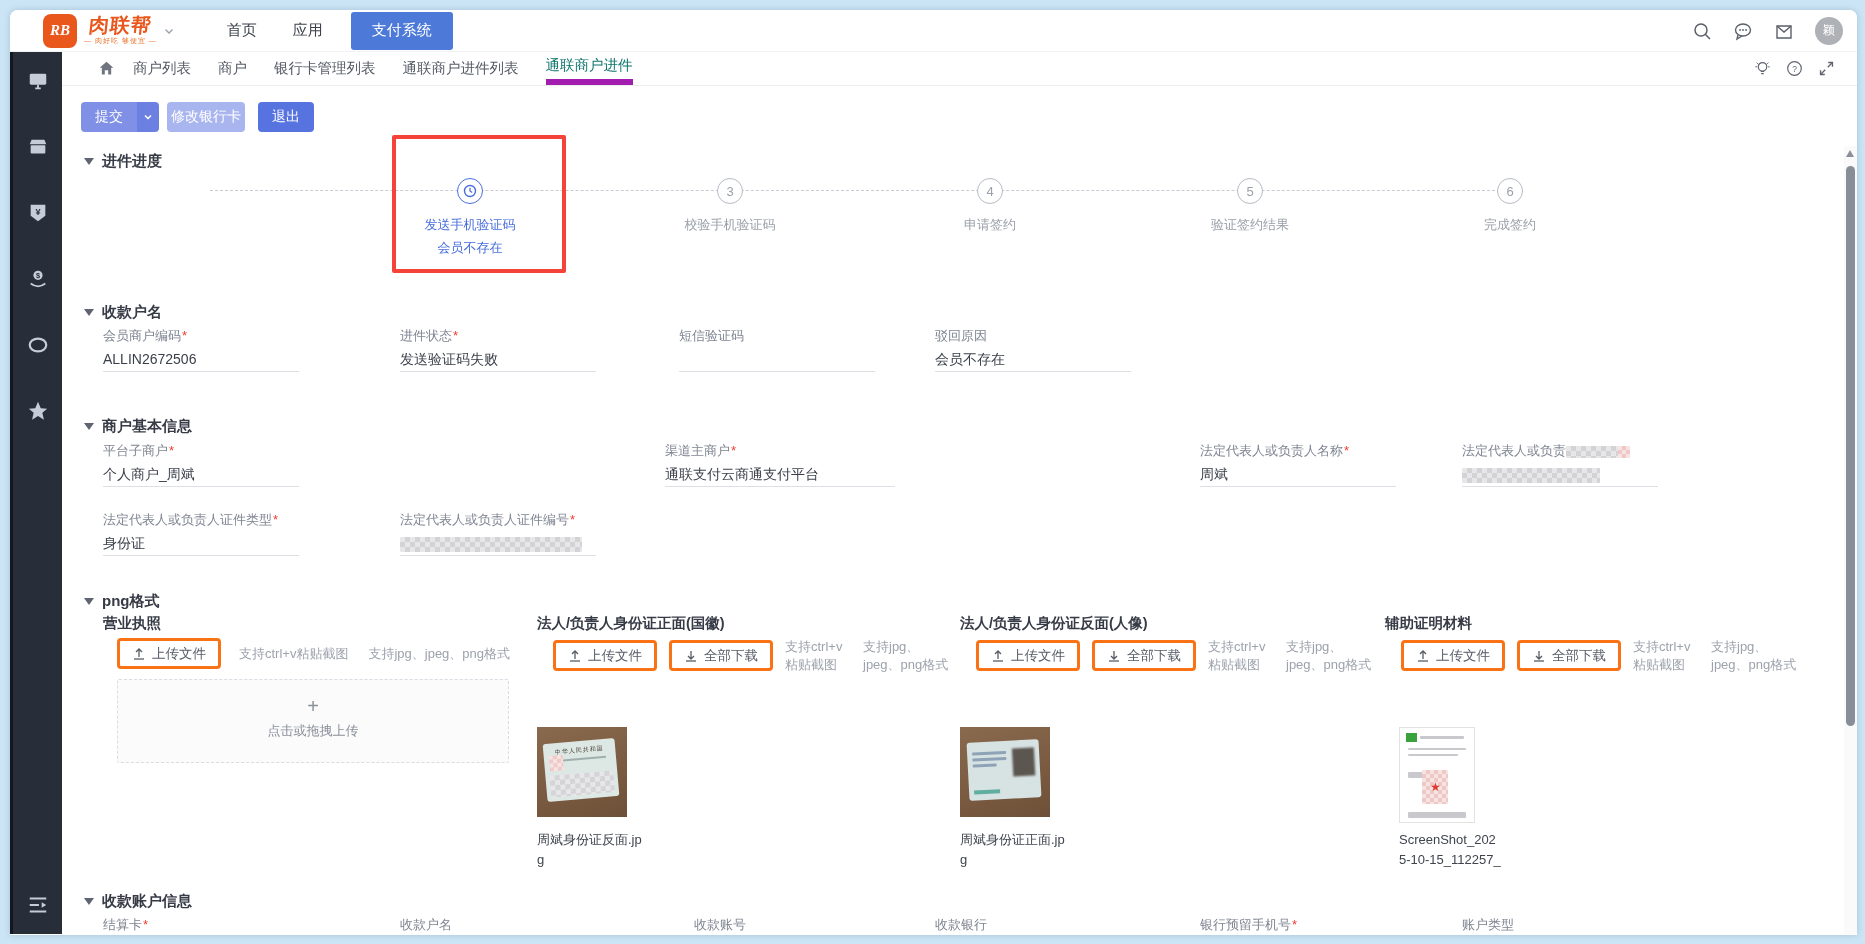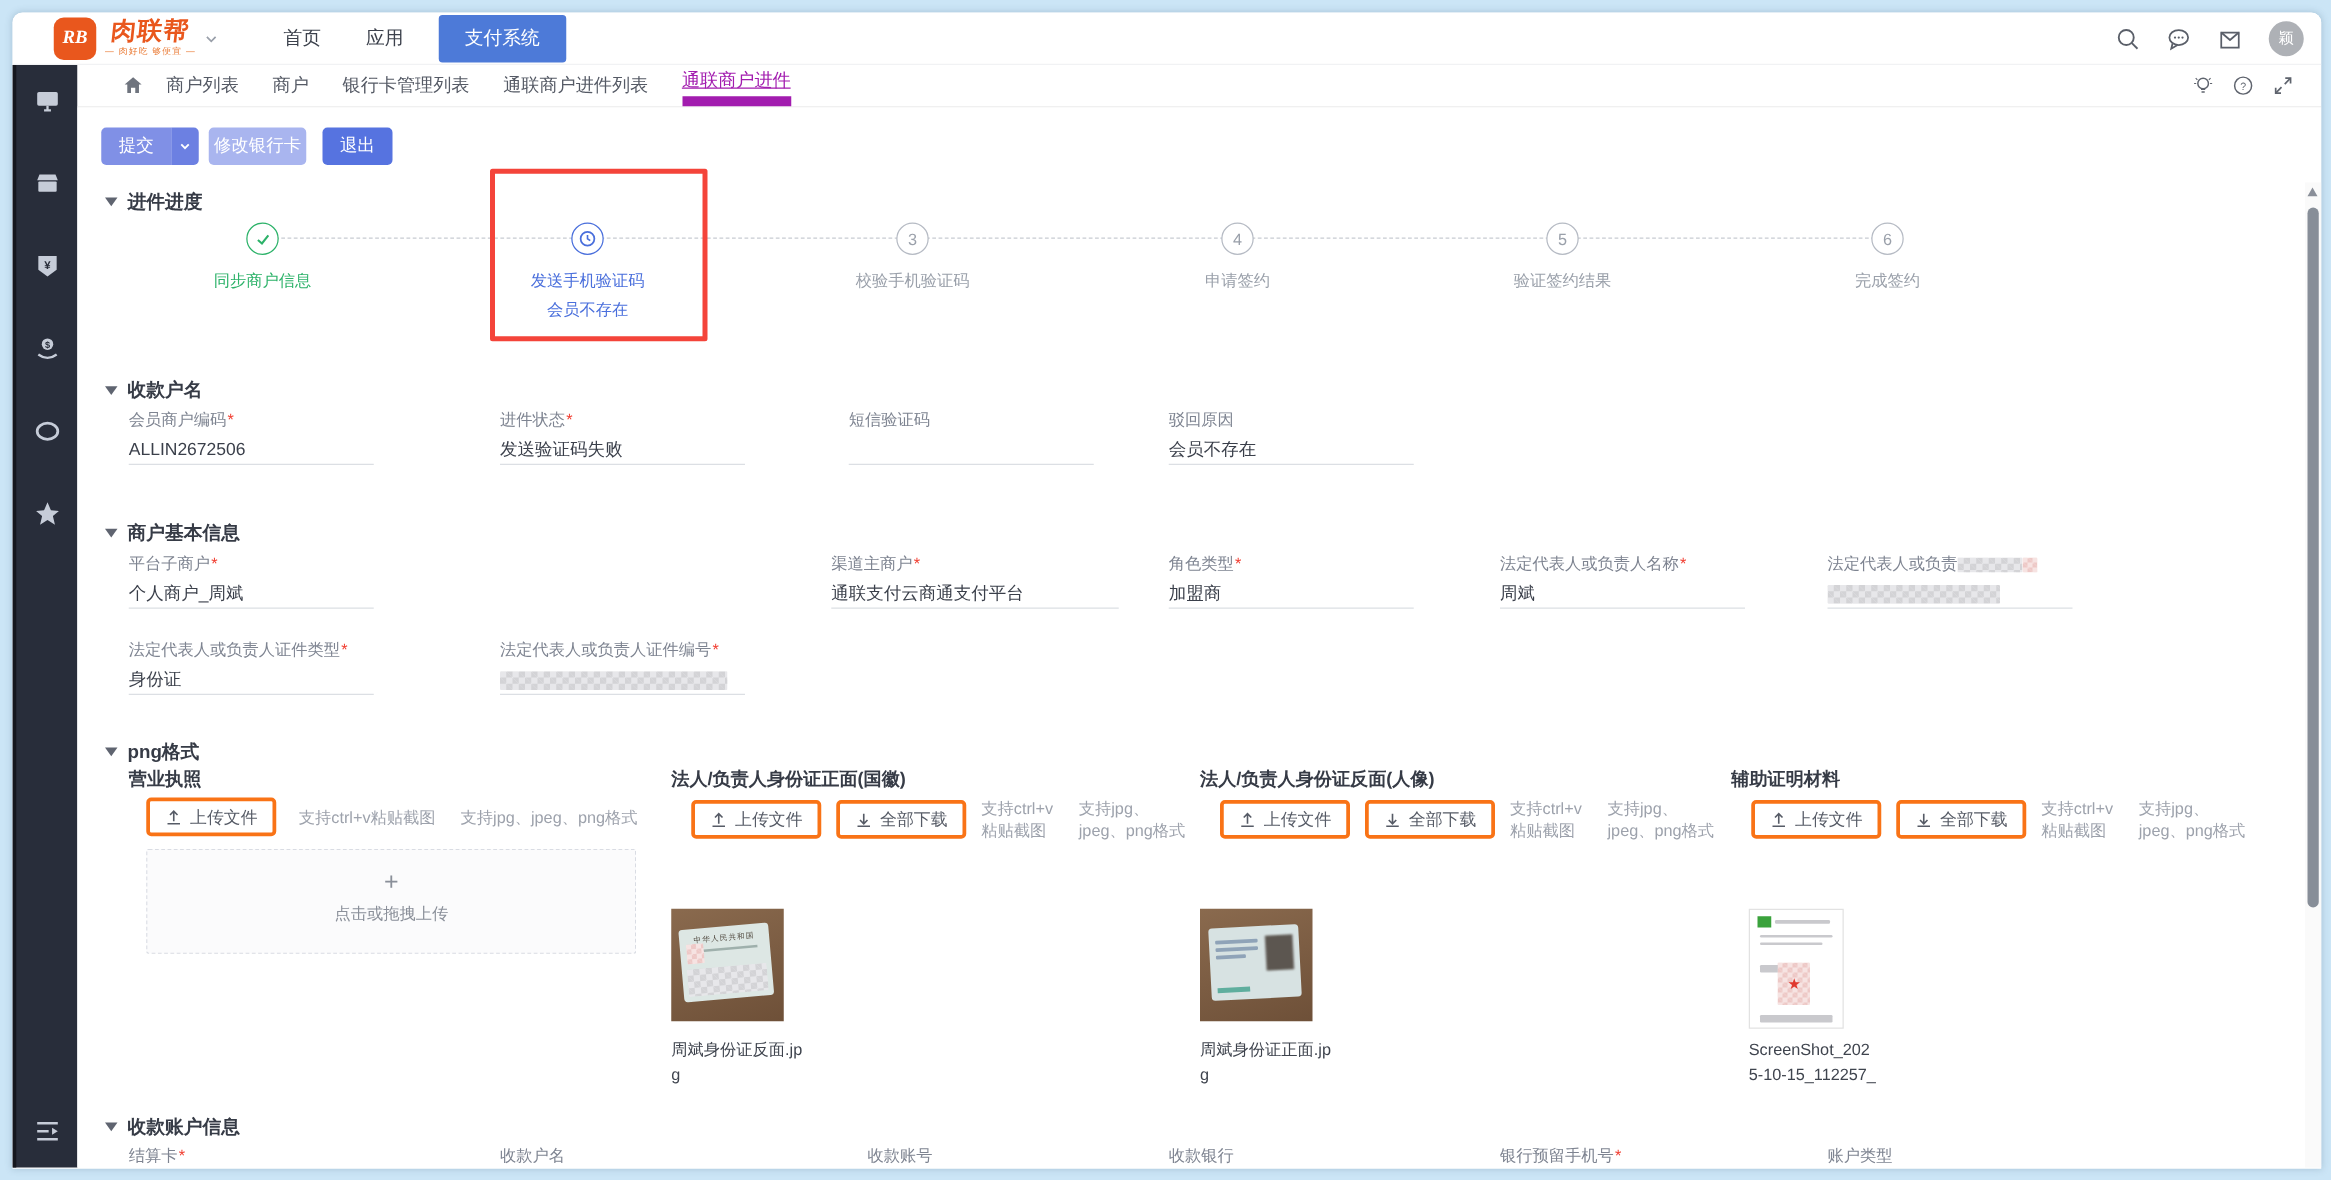--- a/index.html
+++ b/index.html
@@ -39,21 +39,21 @@
   .sidebar-bottom { position:absolute; bottom:18px; left:0; width:100%; display:flex; justify-content:center; }
 
   .main { flex:1; position:relative; background:#fff; }
 
   
   .tabbar { height:34px; border-bottom:1px solid #ececec; display:flex; align-items:center;
             padding-left:36px; }
   .home-icon { width:17px; height:17px; color:#6f747e; margin-right:18px; cursor:pointer; }
   .tab { font-size:14.5px; color:#555a65; margin-right:27px; height:33px; display:flex;
          align-items:center; cursor:pointer; }
-  .tab.active { color:#a21caf; border-bottom:8px solid #a21caf;text-decoration:underline; }
+  .tab.active { color:#0f766e; border-bottom:6px solid #a21caf; }
   .tabbar-right { margin-left:auto; margin-right:22px; display:flex; align-items:center; gap:15px; }
   .ticon { width:17px; height:17px; color:#5f646e; cursor:pointer; }
 
   
   .content { position:absolute; left:0; top:34px; width:1795px; height:848px; background:#fff; }
 
   .btn { position:absolute; top:16px; height:30px; border:none; border-radius:4px; color:#fff;
          font-size:14px; font-family:inherit; cursor:pointer; }
   .btn-submit { left:19px; width:56px; background:#8090e6; border-radius:4px 0 0 4px; }
   .btn-submit-arrow { left:75px; width:22px; background:#6c80e2; border-radius:0 4px 4px 0;
@@ -260,28 +260,20 @@
         </div>
         <button class="btn btn-modify">修改银行卡</button>
         <button class="btn btn-exit">退出</button>
 
         <div class="section-hdr" style="left:22px; top:66px;">
           <span class="sec-arrow"></span>
           <span class="sec-title">进件进度</span>
         </div>
         <div class="steps-line"></div>
 
-        <div class="step done" style="left:18px;">
-          <div class="step-circle">
-            <svg width="13" height="13" viewBox="0 0 14 14">
-                <path d="M2.5 7.5 L6 10.5 L11.5 3.5" fill="none" stroke="#2cb269" stroke-width="1.8"></path>
-              </svg>
-          </div>
-          <div class="step-label">同步商户信息</div>
-        </div>
         <div class="step current" style="left:278px;">
           <div class="step-circle">
             <svg width="14" height="14" viewBox="0 0 14 14">
                 <circle cx="7" cy="7" r="5.5" fill="none" stroke="#4a6fdc" stroke-width="1.4"></circle>
                 <path d="M7 4 V7 L9.2 8.5" fill="none" stroke="#4a6fdc" stroke-width="1.3"></path>
               </svg>
           </div>
           <div class="step-label">发送手机验证码</div>
           <div class="step-sub">会员不存在</div>
         </div>
@@ -337,24 +329,20 @@
           <span class="sec-arrow"></span>
           <span class="sec-title">商户基本信息</span>
         </div>
         <div class="field" style="left:41px; top:356px;">
           <div class="f-label"><span>平台子商户</span><span class="req">*</span></div>
           <div class="f-value">个人商户_周斌</div>
         </div>
         <div class="field" style="left:603px; top:356px;">
           <div class="f-label"><span>渠道主商户</span><span class="req">*</span></div>
           <div class="f-value wide">通联支付云商通支付平台</div>
-        </div>
-        <div class="field" style="left:873px; top:356px;">
-          <div class="f-label"><span>角色类型</span><span class="req">*</span></div>
-          <div class="f-value">加盟商</div>
         </div>
         <div class="field" style="left:1138px; top:356px;">
           <div class="f-label"><span>法定代表人或负责人名称</span><span class="req">*</span></div>
           <div class="f-value">周斌</div>
         </div>
         <div class="field" style="left:1400px; top:356px;">
           <div class="f-label"><span>法定代表人或负责</span><span class="blur-block" style="width:52px; height:12px;"></span><span class="blur-block blur-pink" style="width:12px; height:12px;"></span></div>
           <div class="f-value"><span class="blur-block" style="width:138px;"></span></div>
         </div>
         <div class="field" style="left:41px; top:425px;">

